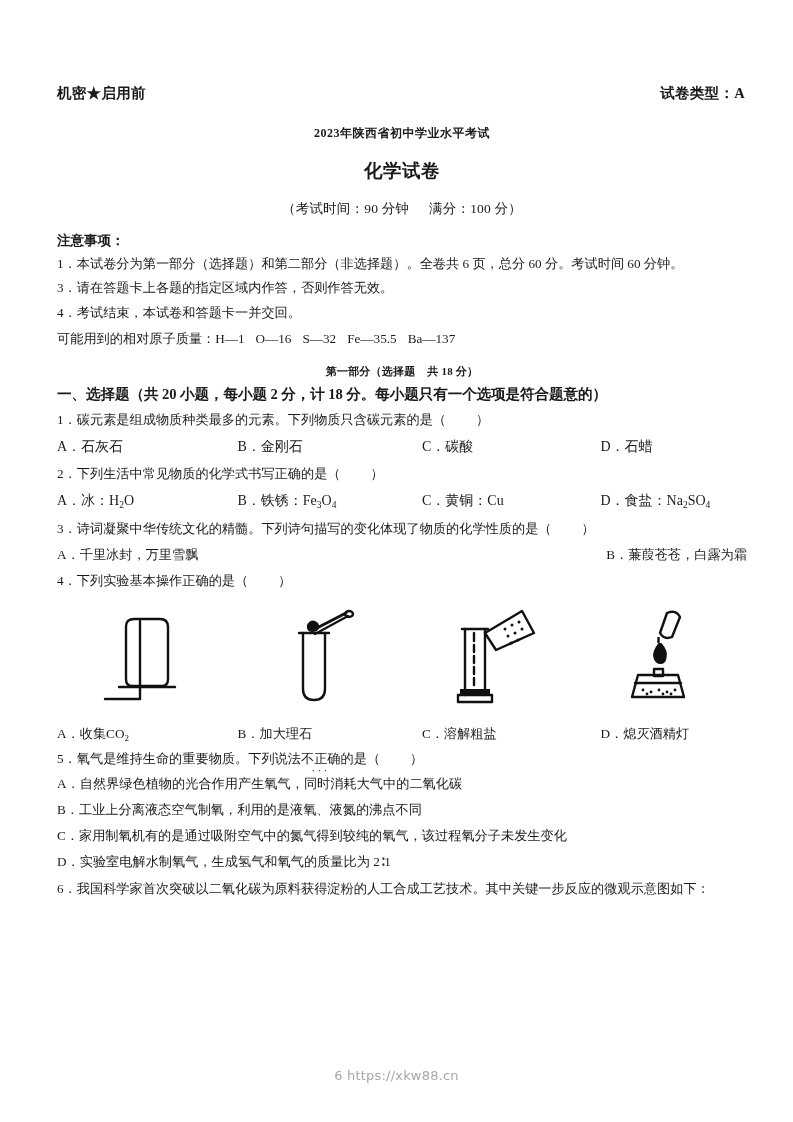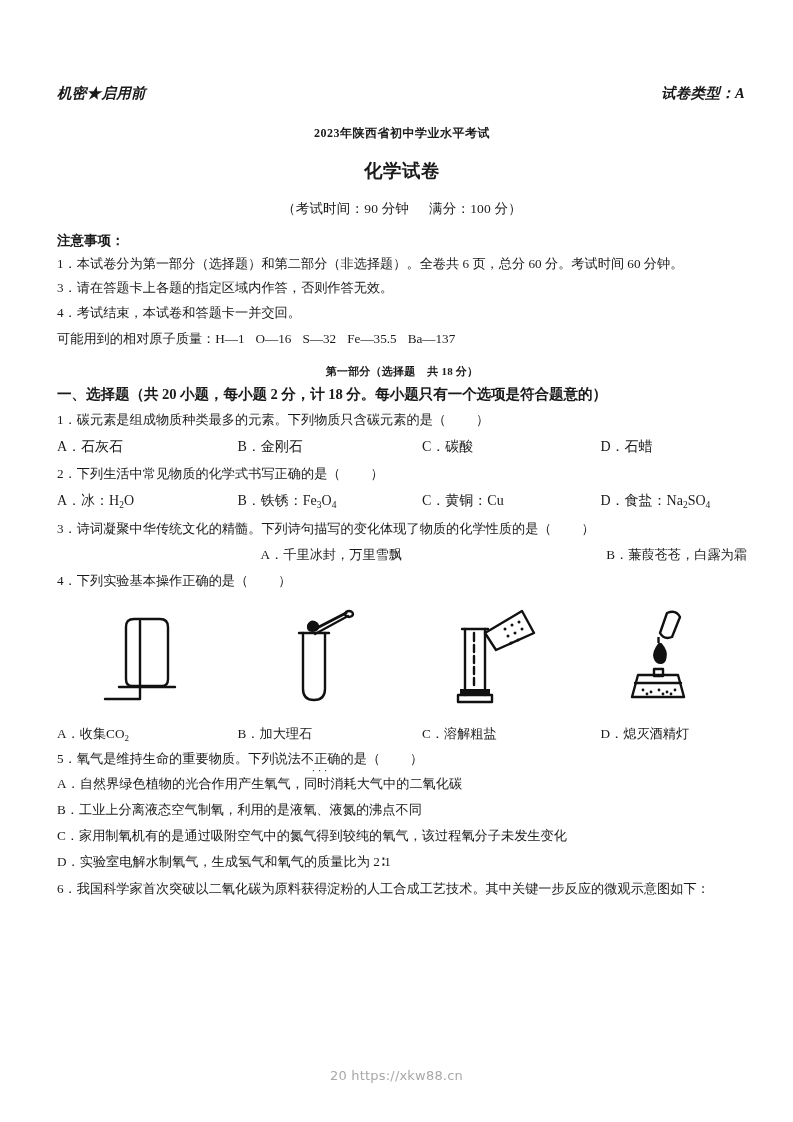--- a/index.html
+++ b/index.html
@@ -21,21 +21,20 @@
   }
 
   
   .header-row {
     display: flex;
     justify-content: space-between;
     align-items: baseline;
     font-weight: bold;
     font-size: 14.5px;
     letter-spacing: .3px;
-    font-style: italic;
   }
   .header-row .right { margin-right: 2px; }
 
   
   .doc-title {
     text-align: center;
     font-size: 12px;
     font-weight: bold;
     margin-top: 22px;
     letter-spacing: .5px;
@@ -121,21 +120,21 @@
   .opts-4 > div:nth-child(2) { padding-left: 8px; }
   .opts-4 > div:nth-child(3) { padding-left: 20px; }
   .opts-4 > div:nth-child(4) { padding-left: 26px; }
 
   .opts-2 {
     display: flex;
     font-size: 13.2px;
     margin-top: 5px;
     line-height: 1.6;
   }
-  .opts-2 > div:nth-child(1) { flex: 0 0 50%; text-align: right; }
+  .opts-2 > div:nth-child(1) { flex: 0 0 50%; }
   .opts-2 > div:nth-child(2) { flex: 0 0 50%; padding-left: 20px; text-align: right; }
 
   .opt-stack > div {
     font-size: 13.2px;
     line-height: 1.66;
     margin-top: 4px;
   }
 
   sub { font-size: .68em; vertical-align: -.28em; }
 
@@ -334,13 +333,13 @@
     <div>A．自然界绿色植物的光合作用产生氧气，同时消耗大气中的二氧化碳</div>
     <div>B．工业上分离液态空气制氧，利用的是液氧、液氮的沸点不同</div>
     <div>C．家用制氧机有的是通过吸附空气中的氮气得到较纯的氧气，该过程氧分子未发生变化</div>
     <div>D．实验室电解水制氧气，生成氢气和氧气的质量比为 2∶1</div>
   </div>
 
   <div class="q-stem">6．我国科学家首次突破以二氧化碳为原料获得淀粉的人工合成工艺技术。其中关键一步反应的微观示意图如下：</div>
 
 </div>
 
-<div class="watermark">20 https://xkw88.cn</div>
+<div class="watermark">6 https://xkw88.cn</div>
 
 </body></html>

